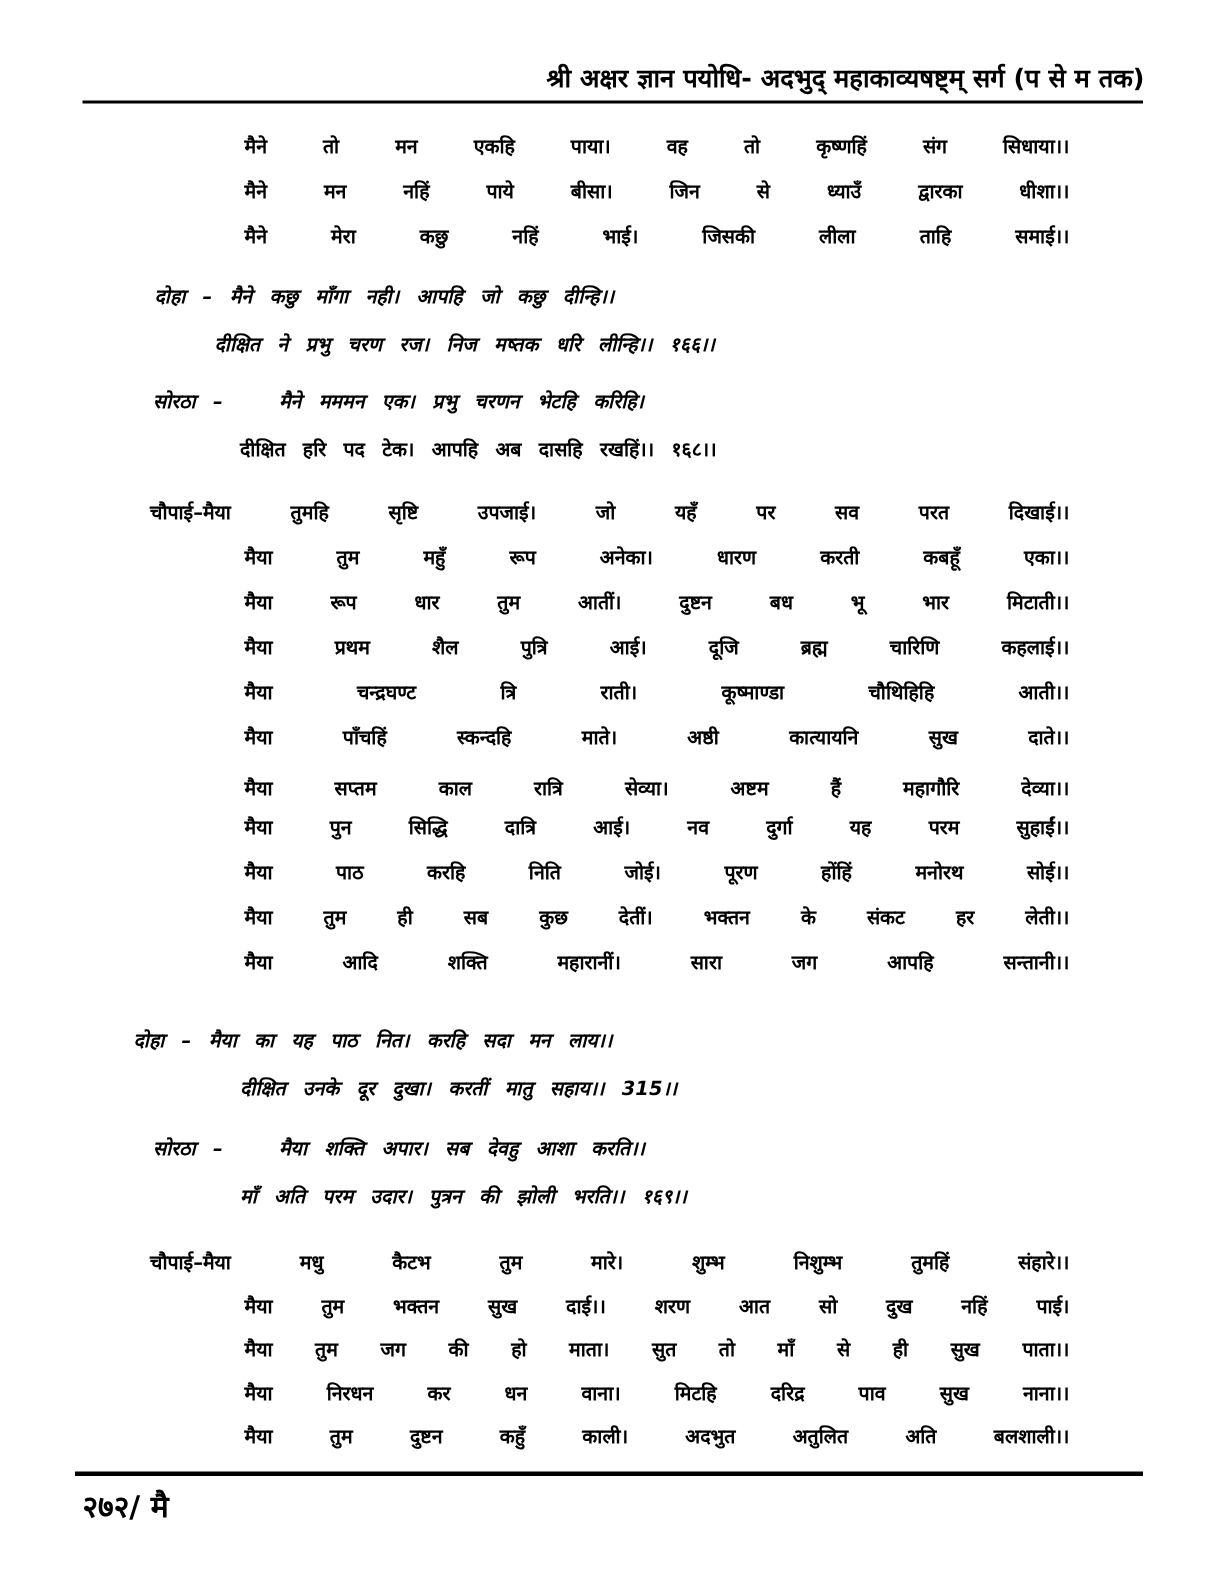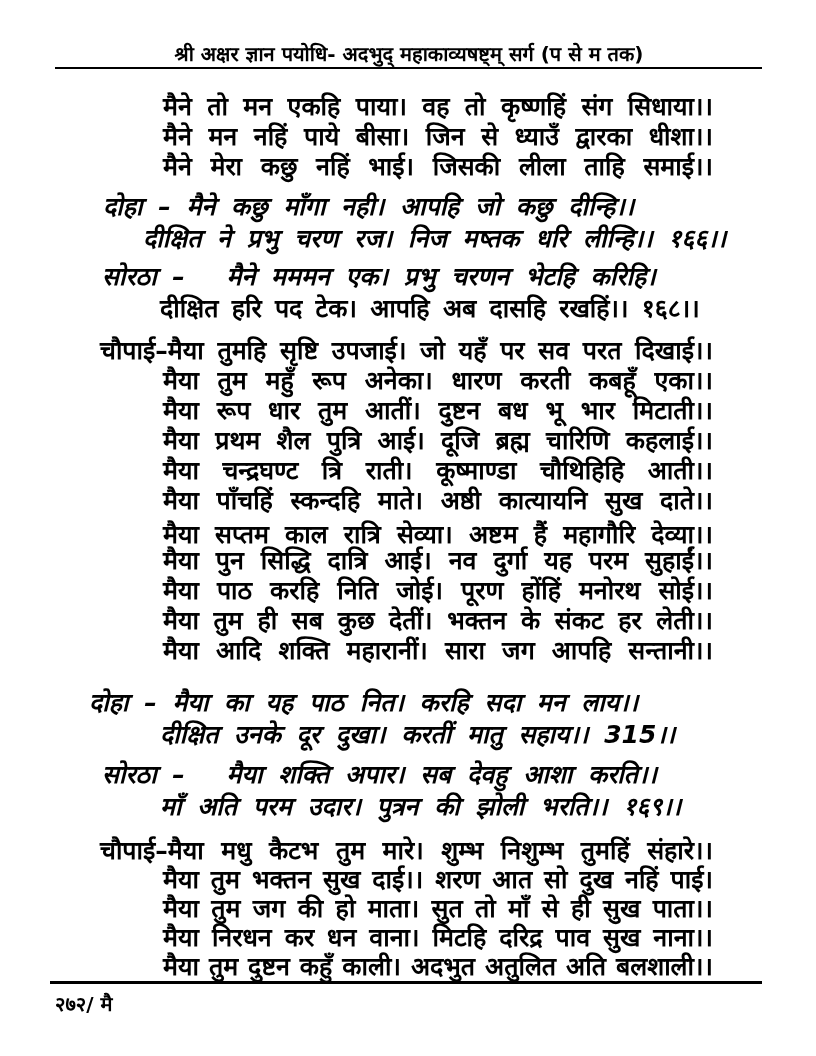--- a/index.html
+++ b/index.html
@@ -6,27 +6,27 @@
   .page{
     position:relative;
     width:816px;height:1056px;
     background:#ffffff;
     color:#000000;
     font-family:"DejaVu Sans","Liberation Sans",sans-serif;
     font-weight:700;
     overflow:hidden;
   }
   
-  .hdr{position:absolute;top:40px;left:55px;right:53px;display:flex;justify-content:center;font-size:20px;}
+  .hdr{position:absolute;top:40px;left:55px;right:53px;display:flex;justify-content:flex-end;font-size:17px;}
   .hdr-rule{position:absolute;top:67px;left:55px;width:707px;height:2px;background:#000;}
   
   .ftr-rule{position:absolute;top:981px;left:50px;width:712px;height:3px;background:#000;}
   .ftr{position:absolute;top:990px;left:55px;font-size:20px;}
   
-  .vline{position:absolute;font-size:25px;white-space:nowrap;}
+  .vline{position:absolute;font-size:13px;white-space:nowrap;}
   .just{text-align:justify;text-align-last:justify;white-space:normal;}
   .ital{font-style:italic;}
   .sp{word-spacing:7px;}
   .flexline{display:flex;}
   .flexline .lbl{flex:0 0 auto;}
   .flexline .txt{flex:1 1 auto;text-align:justify;text-align-last:justify;}
   .lbl-gap{margin-right:26px;}
 </style>
 </head>
 <body>
@@ -46,21 +46,21 @@
     <span>मैने कछु माँगा नही। आपहि जो कछु दीन्हि।।</span>
   </div>
 
   <div class="vline just" style="top:148px;left:163px;width:550px;">मैने मेरा कछु नहिं भाई। जिसकी लीला ताहि समाई।।</div>
   <div class="vline ital sp" style="top:220px;left:143px;">दीक्षित ने प्रभु चरण रज। निज मष्तक धरि लीन्हि।। १६६।।</div>
 
   <div class="vline ital sp" style="top:258px;left:102px;">
     <span class="lbl-gap">सोरठा –</span>
     <span>मैने मममन एक। प्रभु चरणन भेटहि करिहि।</span>
   </div>
-  <div class="vline sp" style="top:290px;left:160px;font-family:Liberation Serif, serif;">दीक्षित हरि पद टेक। आपहि अब दासहि रखहिं।। १६८।।</div>
+  <div class="vline sp" style="top:290px;left:160px;">दीक्षित हरि पद टेक। आपहि अब दासहि रखहिं।। १६८।।</div>
 
   <div class="vline flexline" style="top:332px;left:100px;width:613px;">
     <span class="lbl">चौपाई</span>
     <span class="txt">–मैया तुमहि सृष्टि उपजाई। जो यहँ पर सव परत दिखाई।।</span>
   </div>
   <div class="vline just" style="top:362px;left:163px;width:550px;">मैया तुम महुँ रूप अनेका। धारण करती कबहूँ एका।।</div>
   <div class="vline just" style="top:392px;left:163px;width:550px;">मैया रूप धार तुम आतीं। दुष्टन बध भू भार मिटाती।।</div>
   <div class="vline just" style="top:422px;left:163px;width:550px;">मैया प्रथम शैल पुत्रि आई। दूजि ब्रह्म चारिणि कहलाई।।</div>
   <div class="vline just" style="top:452px;left:163px;width:550px;">मैया चन्द्रघण्ट त्रि राती। कूष्माण्डा चौथिहिहि आती।।</div>
   <div class="vline just" style="top:482px;left:163px;width:550px;">मैया पाँचहिं स्कन्दहि माते। अष्ठी कात्यायनि सुख दाते।।</div>

